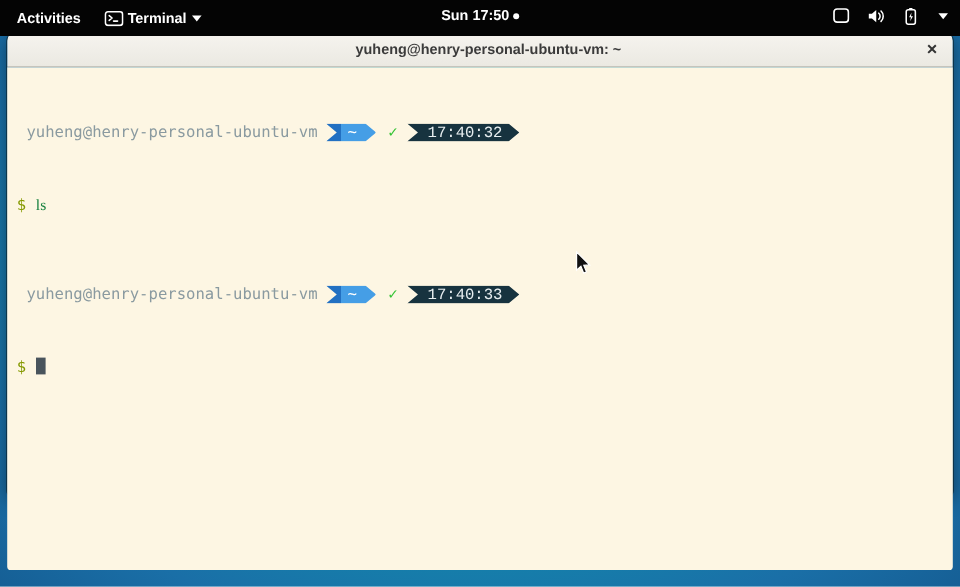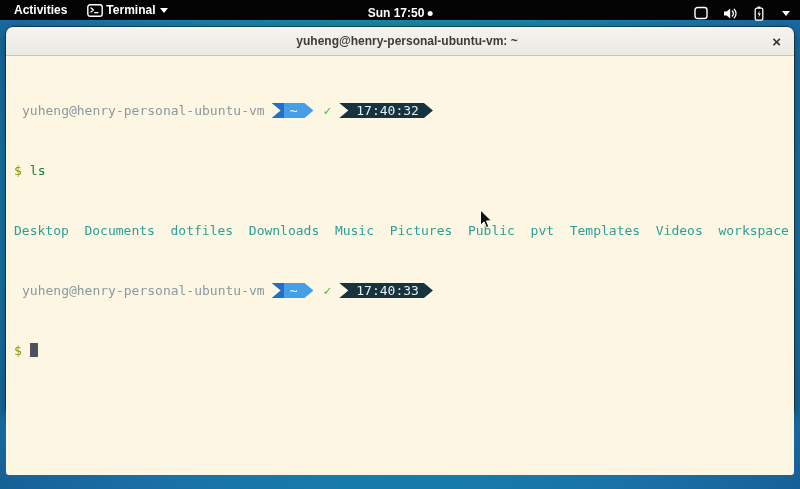--- a/index.html
+++ b/index.html
@@ -6,21 +6,21 @@
   html,body { width:800px; height:489px; }
   .screen {
     position:relative; width:800px; height:489px; overflow:hidden;
     background: radial-gradient(ellipse 70% 85% at 50% 44%,
       #0ea89c 0%, #10999f 28%, #1484ac 55%, #1a6fa7 78%, #155d93 100%);
     font-family:"Liberation Sans", sans-serif;
   }
 
   
   .topbar {
-    position:absolute; top:0; left:0; right:0; height:20px;
+    position:absolute; top:0; left:0; right:0; height:30px;
     background:#040404; color:#fff; display:flex; align-items:center;
     font-size:12px; font-weight:600; z-index:5;
   }
   .activities { margin-left:10px; padding:2px 4px; cursor:default; }
   .appmenu { margin-left:16px; display:flex; align-items:center; gap:3px; }
   .appmenu svg { display:block; }
   .caret-down {
     width:0; height:0; border-left:4px solid transparent;
     border-right:4px solid transparent; border-top:5px solid #fff; margin-left:2px;
   }
@@ -64,23 +64,23 @@
   .user { color:#8a9aa0; }
   .pl-seg {
     display:inline-flex; align-items:center; height:15px; color:#fff;
     clip-path: polygon(0 0, calc(100% - 9px) 0, 100% 50%, calc(100% - 9px) 100%, 0 100%, 9px 50%);
   }
   .pl-blue {
     margin-left:7px; padding:0 16px 0 18px;
     background:linear-gradient(90deg, #2270c2 0 12px, #459ee6 12px);
   }
   .check { color:#35c435; font-weight:bold; margin-left:10px; }
-  .pl-dark { margin-left:8px; padding:0 14px 0 17px; background:#17333f; color:#e7eef0; }
+  .pl-dark { margin-left:8px; padding:0 14px 0 17px; background:#17333f; color:#e7eef0;font-family:Liberation Mono, monospace; }
   .sym { color:#859900; }
-  .cmd { color:#15803d; margin-left:8px; }
+  .cmd { color:#15803d; margin-left:8px;font-family:Liberation Serif, serif; }
   .out { color:#2aa198; }
   .cursor-block {
     display:inline-block; width:8px; height:14px; background:#49545c;
     margin-left:8px; vertical-align:-2px;
   }
 
   .mouse-pointer { position:absolute; left:479px; top:209px; z-index:9; }
 </style>
 </head>
 <body>
@@ -141,21 +141,20 @@
 
       <div class="line prompt-line">
         <span class="user">yuheng@henry-personal-ubuntu-vm</span>
         <span class="pl-seg pl-blue"><span>~</span></span>
         <span class="check">✓</span>
         <span class="pl-seg pl-dark"><span>17:40:32</span></span>
       </div>
 
       <div class="line"><span class="sym">$</span><span class="cmd">ls</span></div>
 
-      <div class="line out">Desktop  Documents  dotfiles  Downloads  Music  Pictures  Public  pvt  Templates  Videos  workspace</div>
 
       <div class="line prompt-line">
         <span class="user">yuheng@henry-personal-ubuntu-vm</span>
         <span class="pl-seg pl-blue"><span>~</span></span>
         <span class="check">✓</span>
         <span class="pl-seg pl-dark"><span>17:40:33</span></span>
       </div>
 
       <div class="line"><span class="sym">$</span><span class="cursor-block"></span></div>
 

